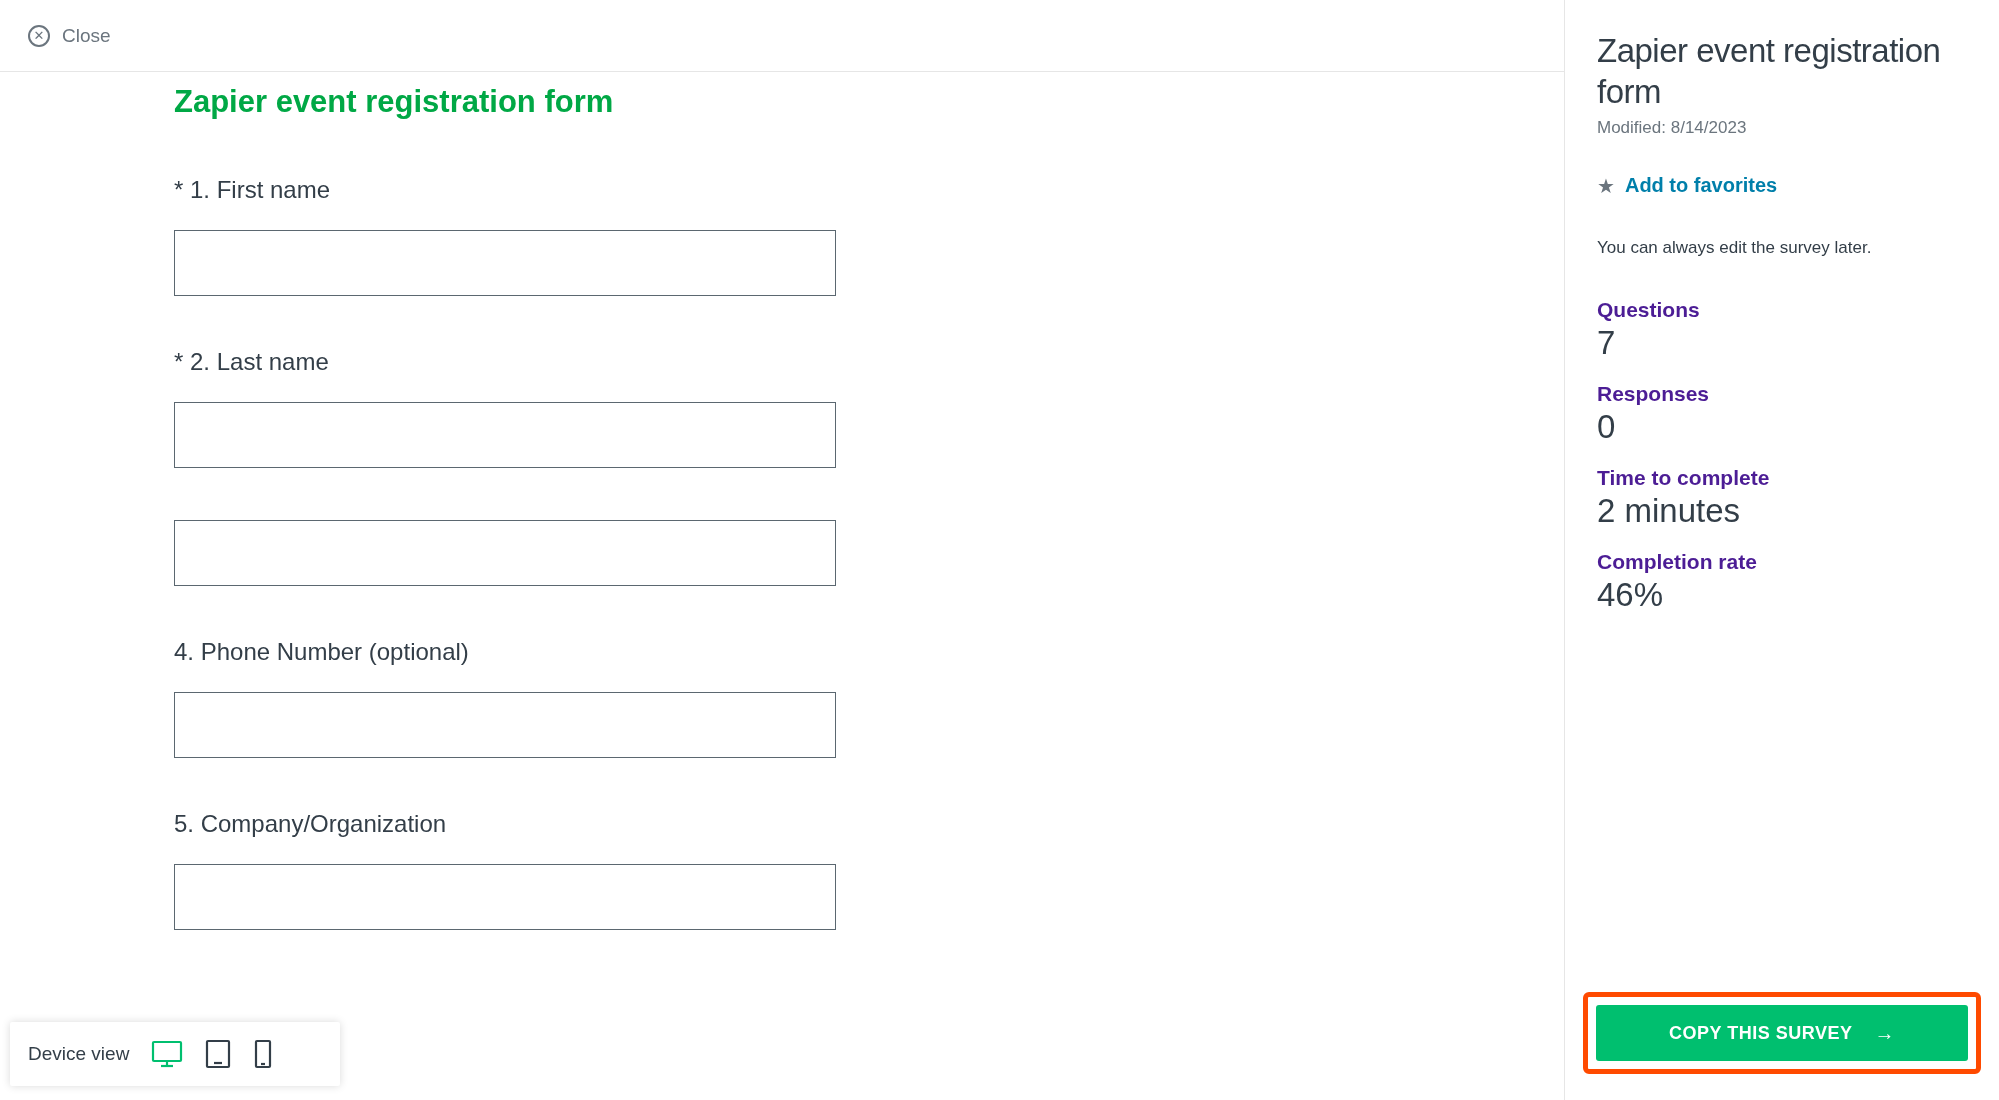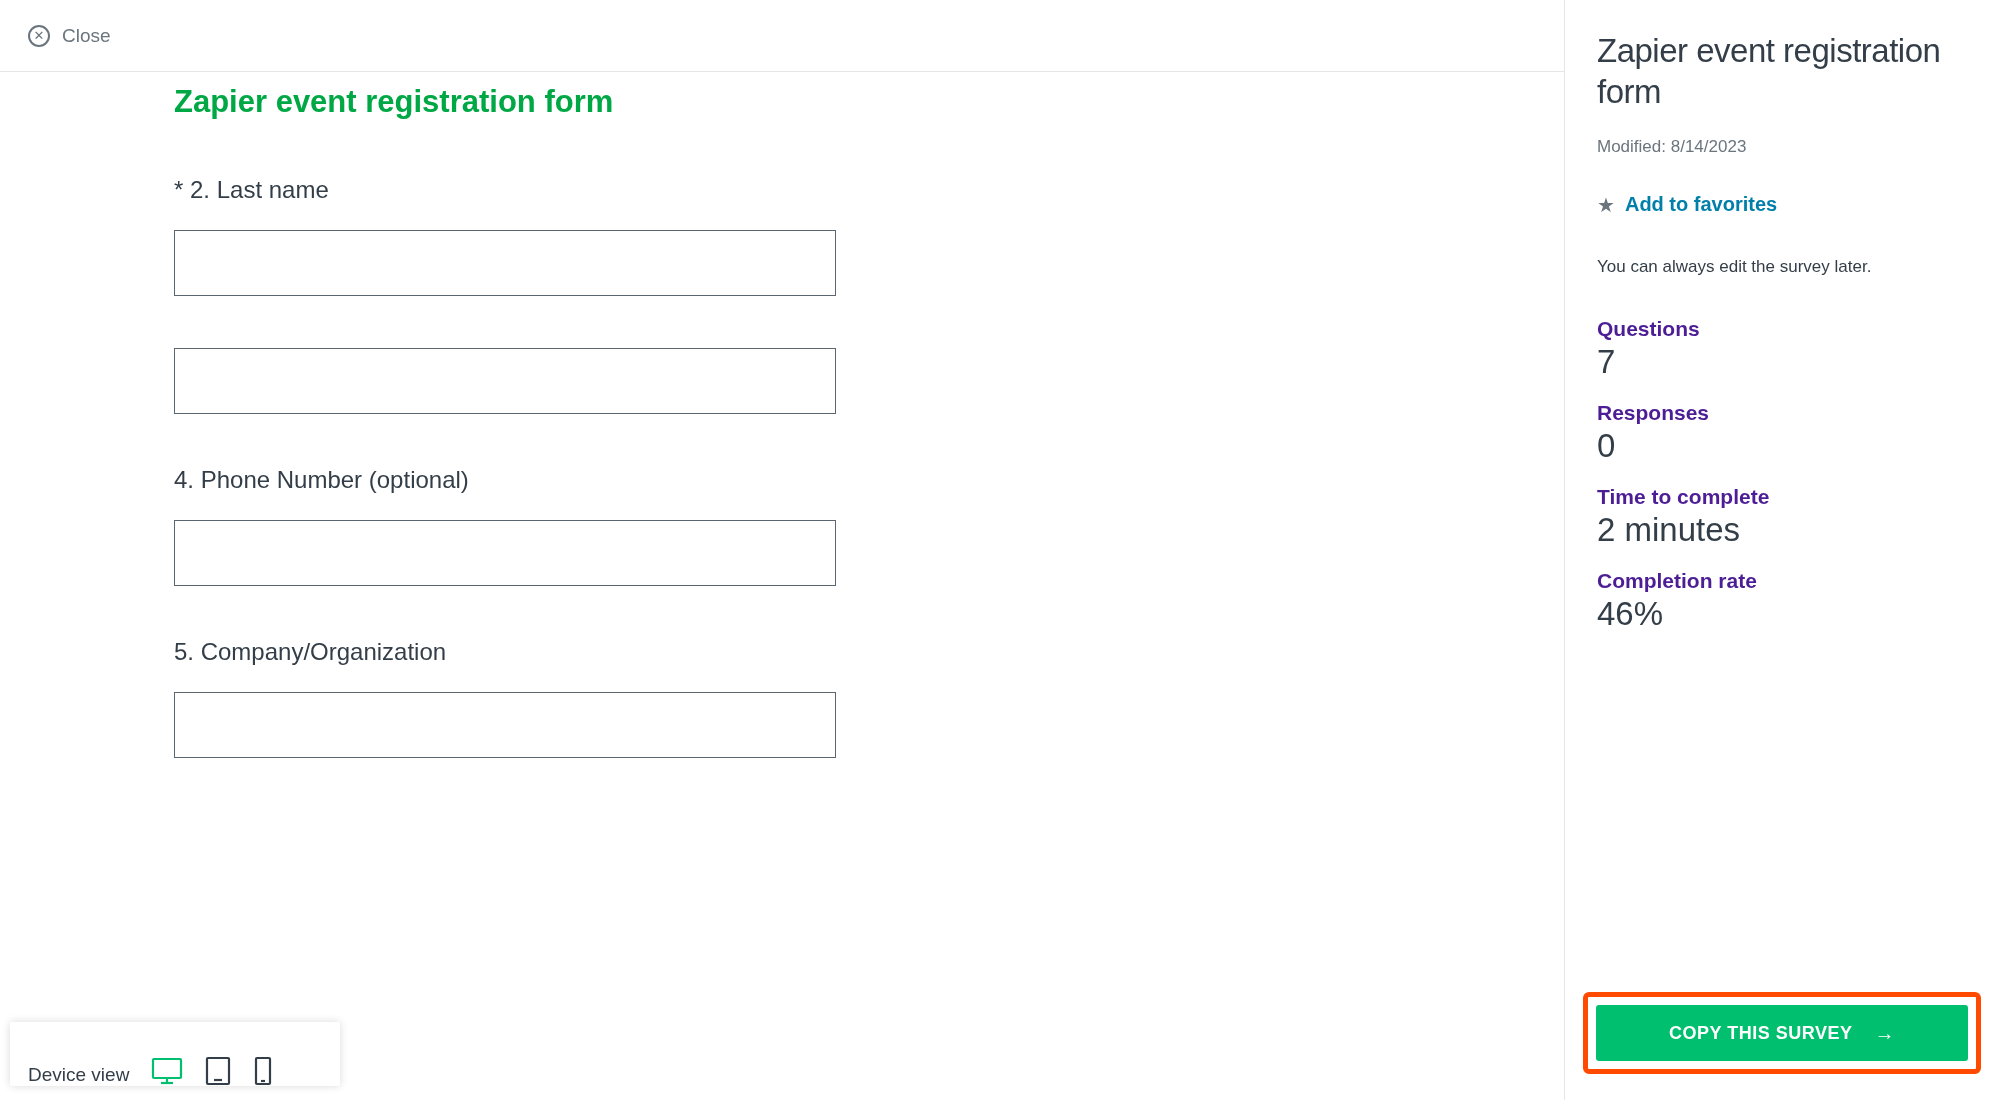--- a/index.html
+++ b/index.html
@@ -85,21 +85,21 @@
   .side-title {
     font-size: 33px;
     color: #333e48;
     font-weight: 400;
     line-height: 1.25;
     letter-spacing: -0.5px;
   }
   .side-modified {
     color: #6b757e;
     font-size: 17px;
-    margin-top: 24px;
+    margin-top: 5px;
   }
   .fav-row {
     display: flex;
     align-items: center;
     gap: 10px;
     margin-top: 36px;
     cursor: pointer;
   }
   .star { color: #6b757e; font-size: 20px; }
   .fav-text { color: #007faa; font-size: 20px; font-weight: 600; }
@@ -153,21 +153,21 @@
   .device-bar {
     position: absolute;
     left: 10px;
     bottom: 14px;
     width: 330px;
     height: 64px;
     background: #fff;
     box-shadow: 0 0 8px rgba(0,0,0,0.15);
     border-radius: 2px;
     display: flex;
-    align-items: flex-end;
+    align-items: center;
     padding: 0 18px;
     gap: 22px;
     z-index: 10;
   }
   .device-label {
     color: #333e48;
     font-size: 19px;
   }
   .dev-icon {
     cursor: pointer;
@@ -184,20 +184,24 @@
 <div class="topbar">
   <div class="close-wrap">
     <span class="close-icon">✕</span>
     <span>Close</span>
   </div>
 </div>
 
 <div class="main">
   <h1 class="form-title">Zapier event registration form</h1>
 
+  <div class="question-block">
+    <div class="q-label">* 1. First name</div>
+    <input class="q-input" type="text" style="">
+  </div>
 
   <div class="question-block">
     <div class="q-label">* 2. Last name</div>
     <input class="q-input" type="text" style="">
   </div>
 
   <div class="question-block">
     <input class="q-input" type="text" style="">
   </div>
 

